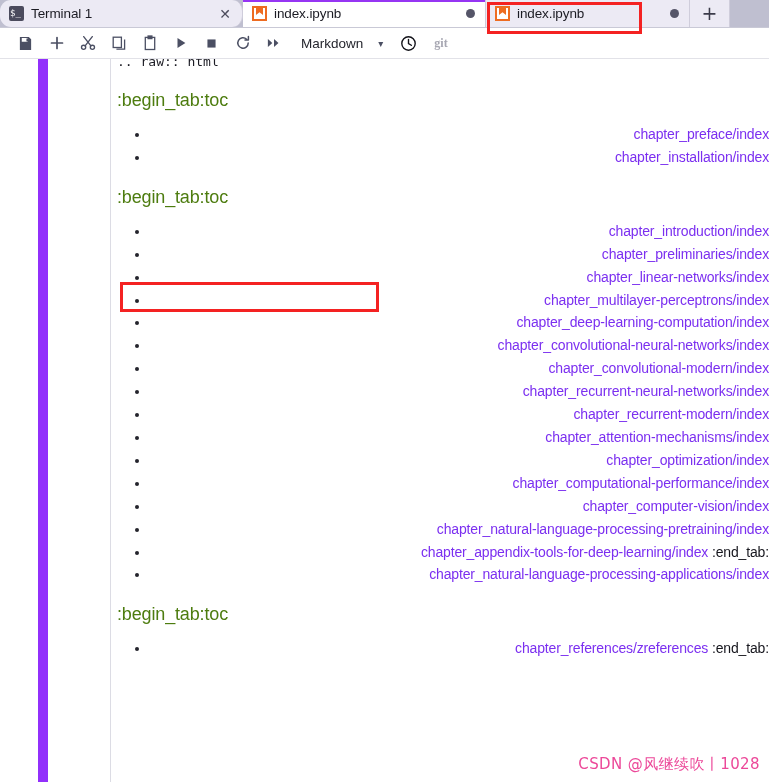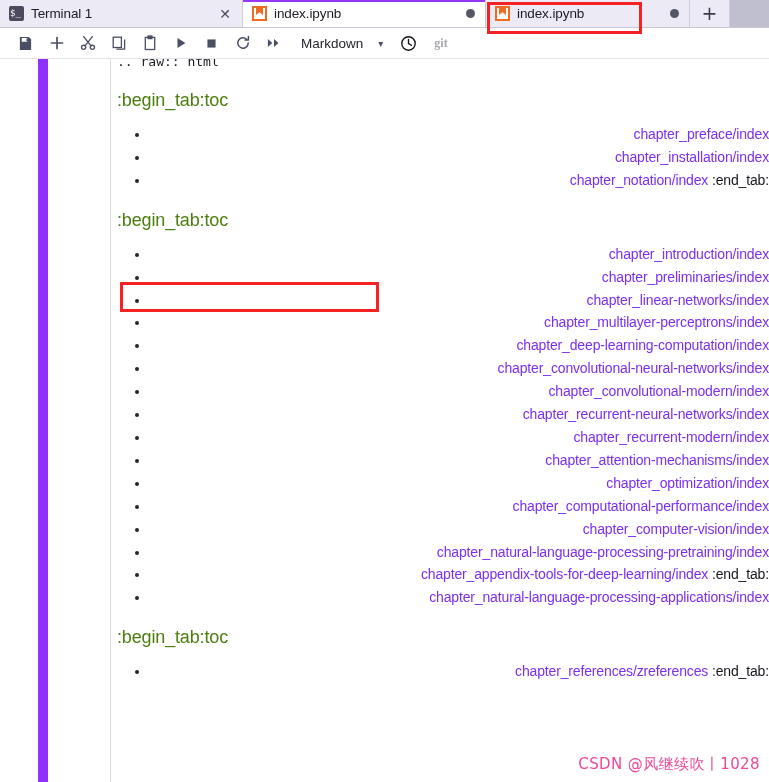--- a/index.html
+++ b/index.html
@@ -34,21 +34,21 @@
     display: flex;
     align-items: center;
     gap: 7px;
     background: #eceaf4;
     padding: 0 8px 0 9px;
     position: relative;
     box-sizing: border-box;
     border-right: 1px solid #cfcddb;
     min-width: 0;
   }
-  .tab.terminal-tab { width: 243px; }
+  .tab.terminal-tab { width: 243px; border-radius: 11px; }
   .tab.nb-tab       { width: 243px; }
   .tab.nb-tab2      { width: 204px; }
 
   .tab.active {
     background: #ffffff;
   }
   .tab.active::before {
     content: "";
     position: absolute;
     left: 0; right: 0; top: 0;
@@ -390,21 +390,20 @@
 
       <div class="mono clipped">.. raw:: html</div>
 
       <div class="spacer-sm"></div>
 
       <div class="para">:begin_tab:toc</div>
       <div class="spacer-xs"></div>
       <ul class="toc-list">
         <li><span class="lnk">chapter_preface/index</span><span class="suffix"></span></li>
         <li><span class="lnk">chapter_installation/index</span><span class="suffix"></span></li>
-        <li><span class="lnk">chapter_notation/index</span><span class="suffix"> :end_tab:</span></li>
       </ul>
 
       <div class="spacer-sm"></div>
 
       <div class="para">:begin_tab:toc</div>
       <div class="spacer-xs"></div>
       <ul class="toc-list">
         <li><span class="lnk">chapter_introduction/index</span><span class="suffix"></span></li>
         <li><span class="lnk">chapter_preliminaries/index</span><span class="suffix"></span></li>
         <li><span class="lnk">chapter_linear-networks/index</span><span class="suffix"></span></li>

